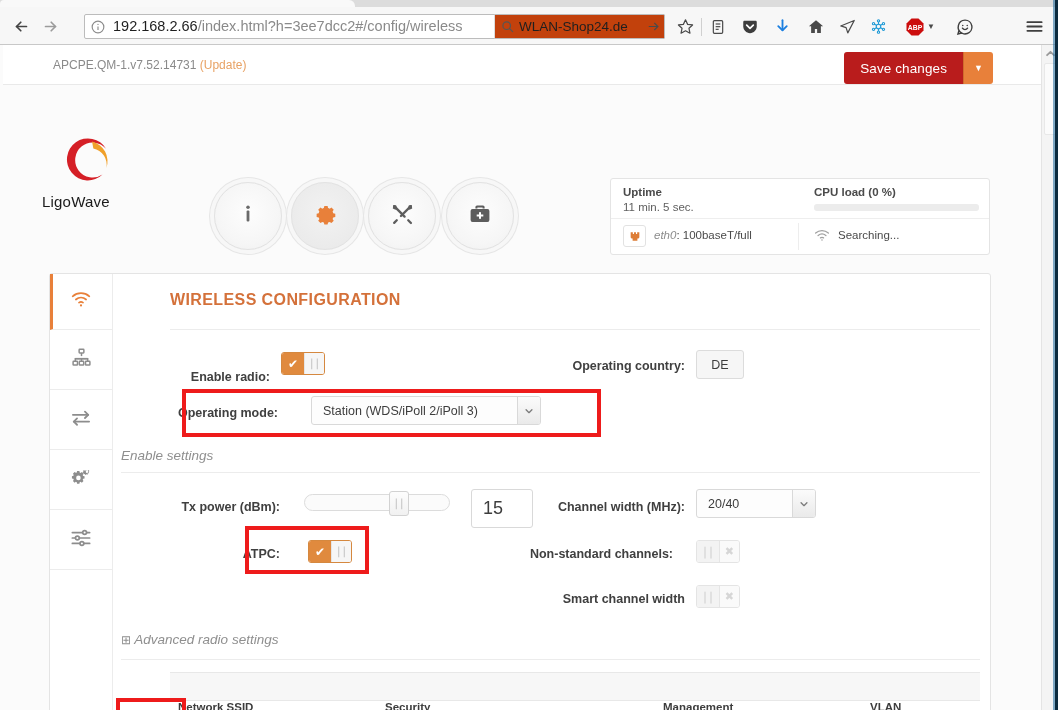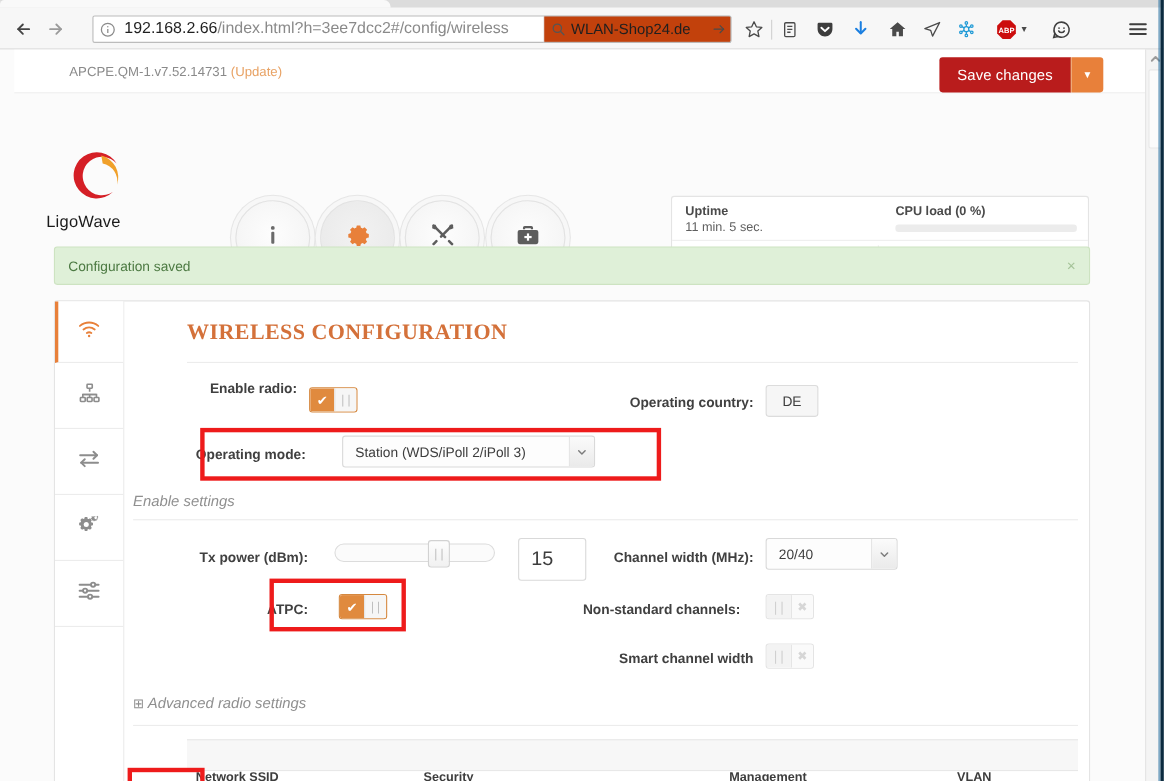--- a/index.html
+++ b/index.html
@@ -113,21 +113,21 @@
     background: #fbfbfb; border:1px solid #e8e8e8; border-radius: 2px;
   }
   #window-edge-right {
     position:absolute; top:0; right:0; width:3px; height:710px; background:#0c2b3f;
   }
   #window-edge-right2 {
     position:absolute; top:0; right:3px; width:2px; height:710px; background:#1d6a9c; opacity:.55;
   }
 
   #topbar {
-    position: absolute; top: 0; left: 13px; width: 1041px; height: 40px;
+    position: absolute; top: 0; left: 3px; width: 1041px; height: 40px;
     background: #ffffff; border-bottom: 1px solid #e9e9e9;
   }
   #fw-version {
     position: absolute; left: 50px; top: 13px;
     font-size: 12px; color: #8a8a8a;
   }
   #fw-update-link { color: #e8a264; }
 
   #save-changes-group {
     position: absolute; right: 51px; top: 7px; height: 32px;
@@ -205,21 +205,21 @@
   #alert-text { position:absolute; left:12px; top:10px; font-size: 12.5px; color:#4d7a43; }
   #alert-close { position:absolute; right:12px; top:8px; font-size: 14px; color:#a6c49a; }
 
   
   #main-panel {
     position: absolute; left: 49px; top: 228px; width: 942px; height: 470px;
     background: #ffffff; border: 1px solid #e4e4e4; border-radius: 3px;
   }
   #panel-title {
     position: absolute; left: 120px; top: 17px;
-    color: #d4713a; font-size: 20px; font-weight: bold; letter-spacing: .4px; font-family: Liberation Serif, serif;
+    color: #d4713a; font-size: 16px; font-weight: bold; letter-spacing: .4px;
   }
   #panel-title-rule {
     position: absolute; left: 120px; top: 55px; width: 810px; height: 1px; background: #ececec;
   }
 
   
   #icon-rail {
     position: absolute; left: 0; top: 0; width: 63px; height: 468px;
     border-right: 1px solid #ececec;
   }
@@ -540,24 +540,20 @@
               <path d="M6 10a9.6 9.6 0 0 1 12 0"></path>
               <path d="M9.6 13.7a4.4 4.4 0 0 1 4.8 0"></path>
             <circle cx="12" cy="17" r="1.2" fill="#a0a0a0" stroke="none"></circle>
           </svg>
         </div>
         <div id="wifi-text">Searching...</div>
       </div>
     </div>
   </div>
 
-  <div id="alert-config-saved">
-    <div id="alert-text">Configuration saved</div>
-    <div id="alert-close">×</div>
-  </div>
 
   <div id="main-panel">
 
     <div id="panel-title">WIRELESS CONFIGURATION</div>
     <div id="panel-title-rule"></div>
 
     <div id="icon-rail">
       <div class="rail-item active">
         <span class="rail-glyph">
           <svg width="22" height="17" viewBox="0 0 24 20" fill="none" stroke="#e8803a" stroke-width="2" stroke-linecap="round">
@@ -609,21 +605,21 @@
               <line x1="2.5" y1="11" x2="21.5" y2="11"></line>
               <line x1="2.5" y1="17" x2="21.5" y2="17"></line>
             <circle cx="16" cy="5" r="2.1" fill="#ffffff"></circle>
               <circle cx="8" cy="11" r="2.1" fill="#ffffff"></circle>
               <circle cx="13" cy="17" r="2.1" fill="#ffffff"></circle>
           </svg>
         </span>
       </div>
     </div>
 
-    <div class="form-label" style="left:100px; top:72px; width:120px;">Enable radio:</div>
+    <div class="form-label" style="left:100px; top:96px; width:120px;">Enable radio:</div>
     <div class="toggle" style="left:231px; top:78px;">
       <div class="on-half">✔</div>
       <div class="off-half">∣∣</div>
     </div>
 
     <div class="form-label" style="left:495px; top:85px; width:140px;">Operating country:</div>
     <div class="button-box" style="left:646px; top:76px; width:48px;">DE</div>
 
     <div class="form-label" style="left:88px; top:132px; width:140px;">Operating mode:</div>
     <div class="select-box" style="left:261px; top:122px; width:230px;">

